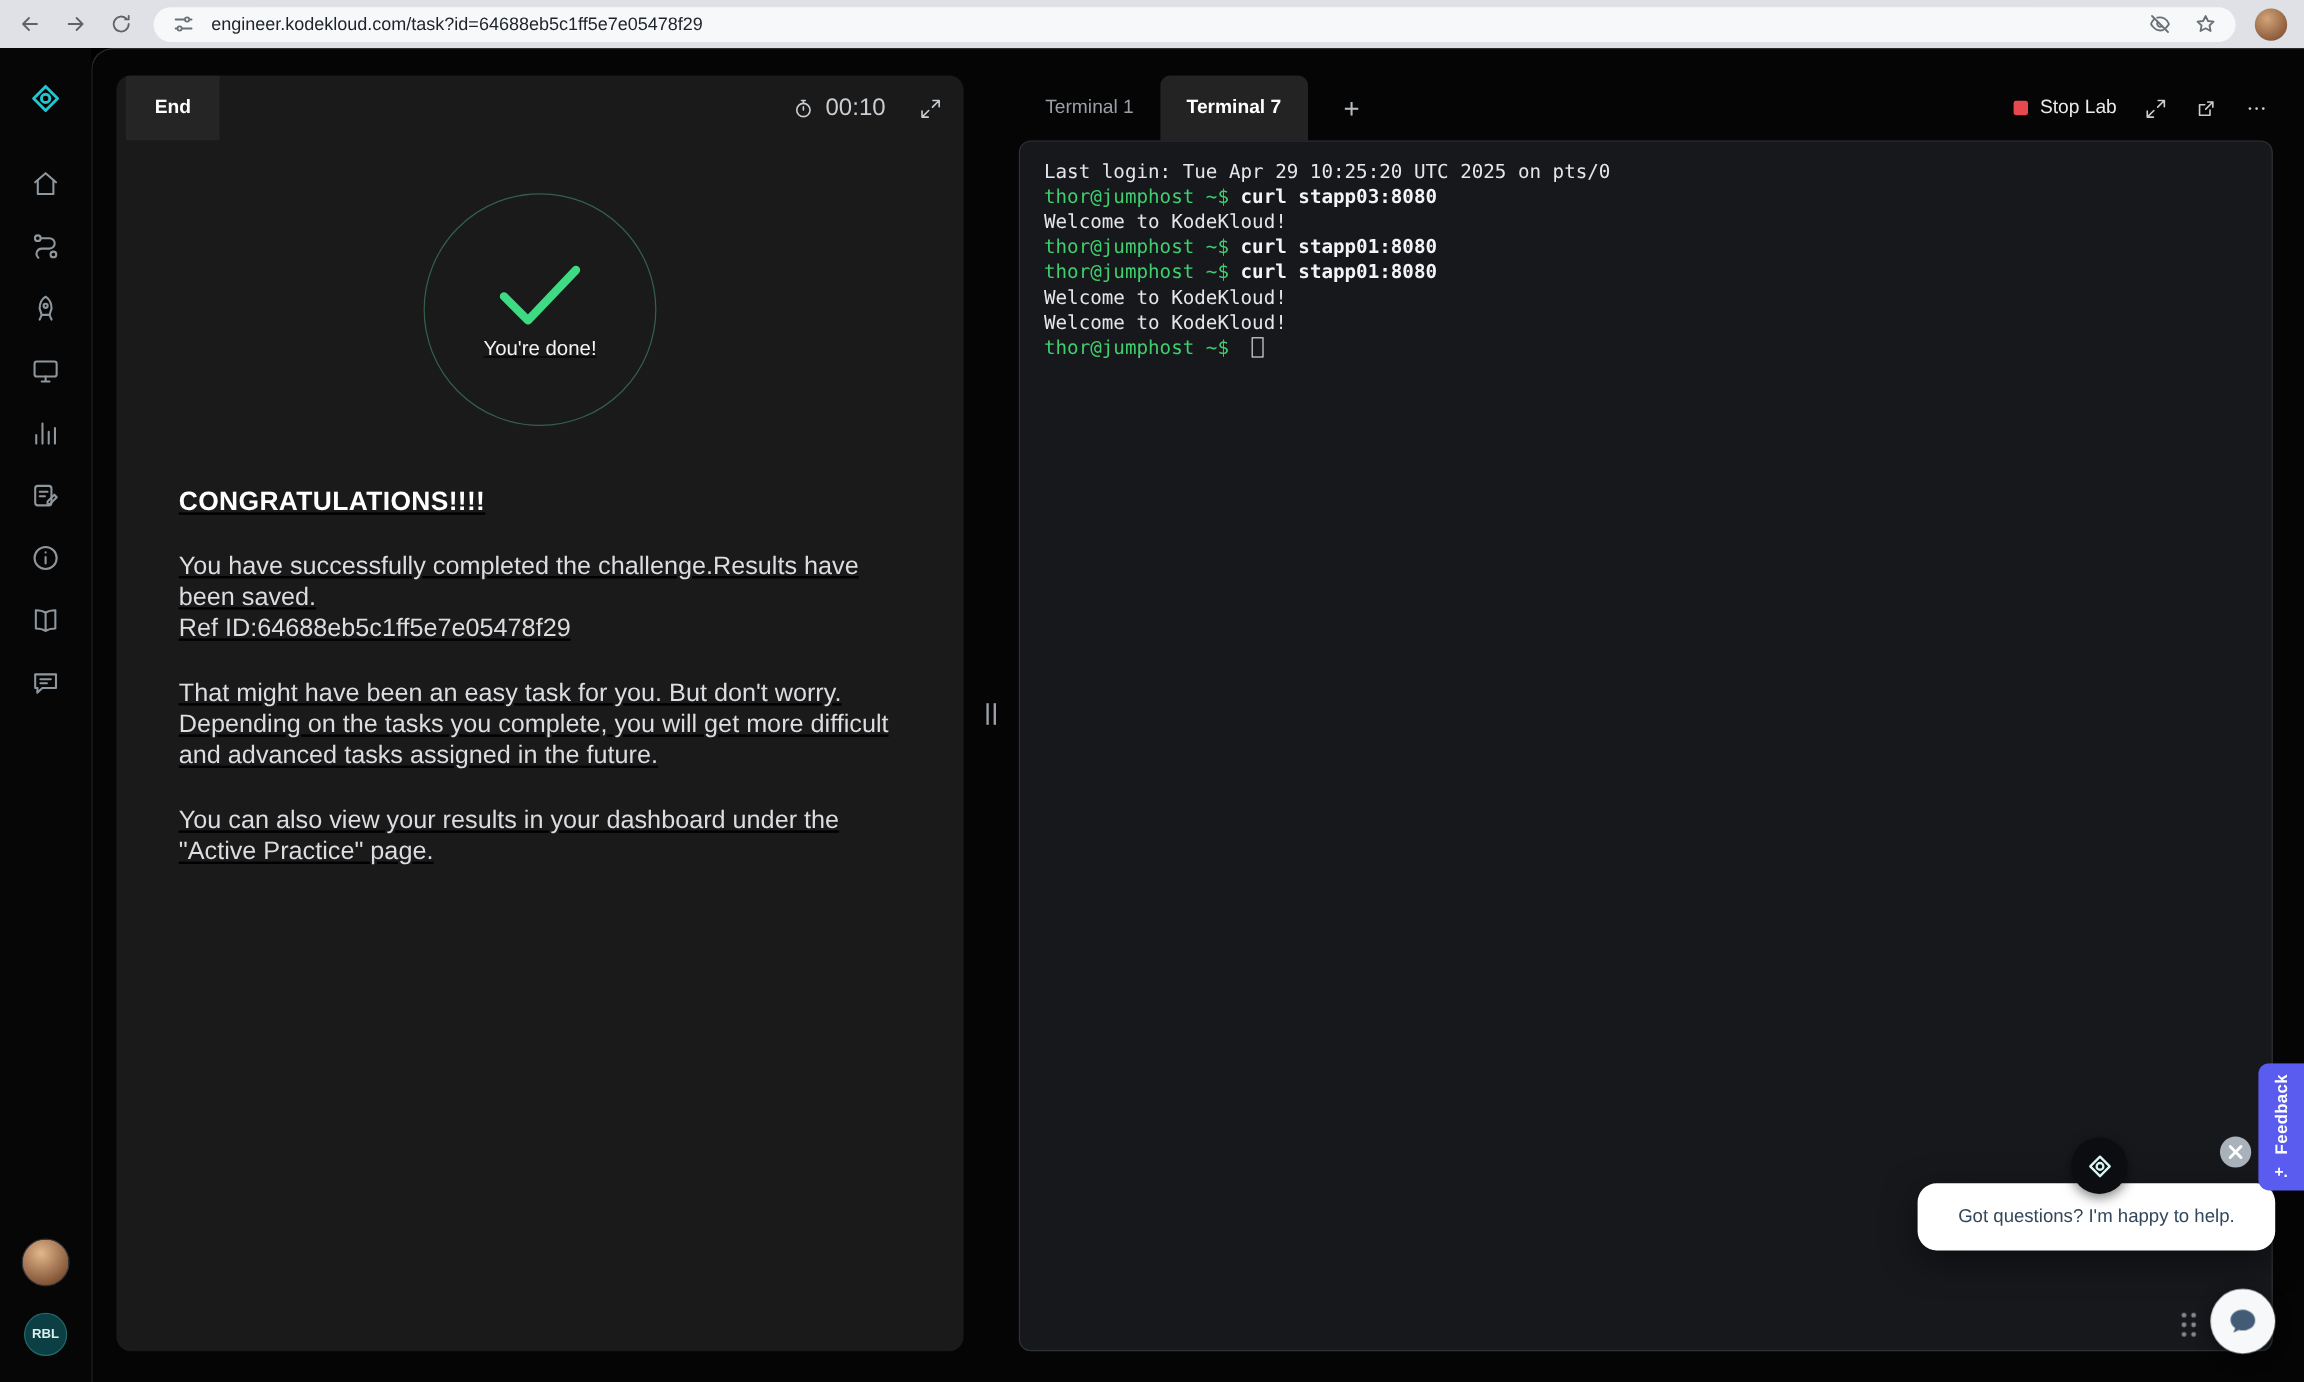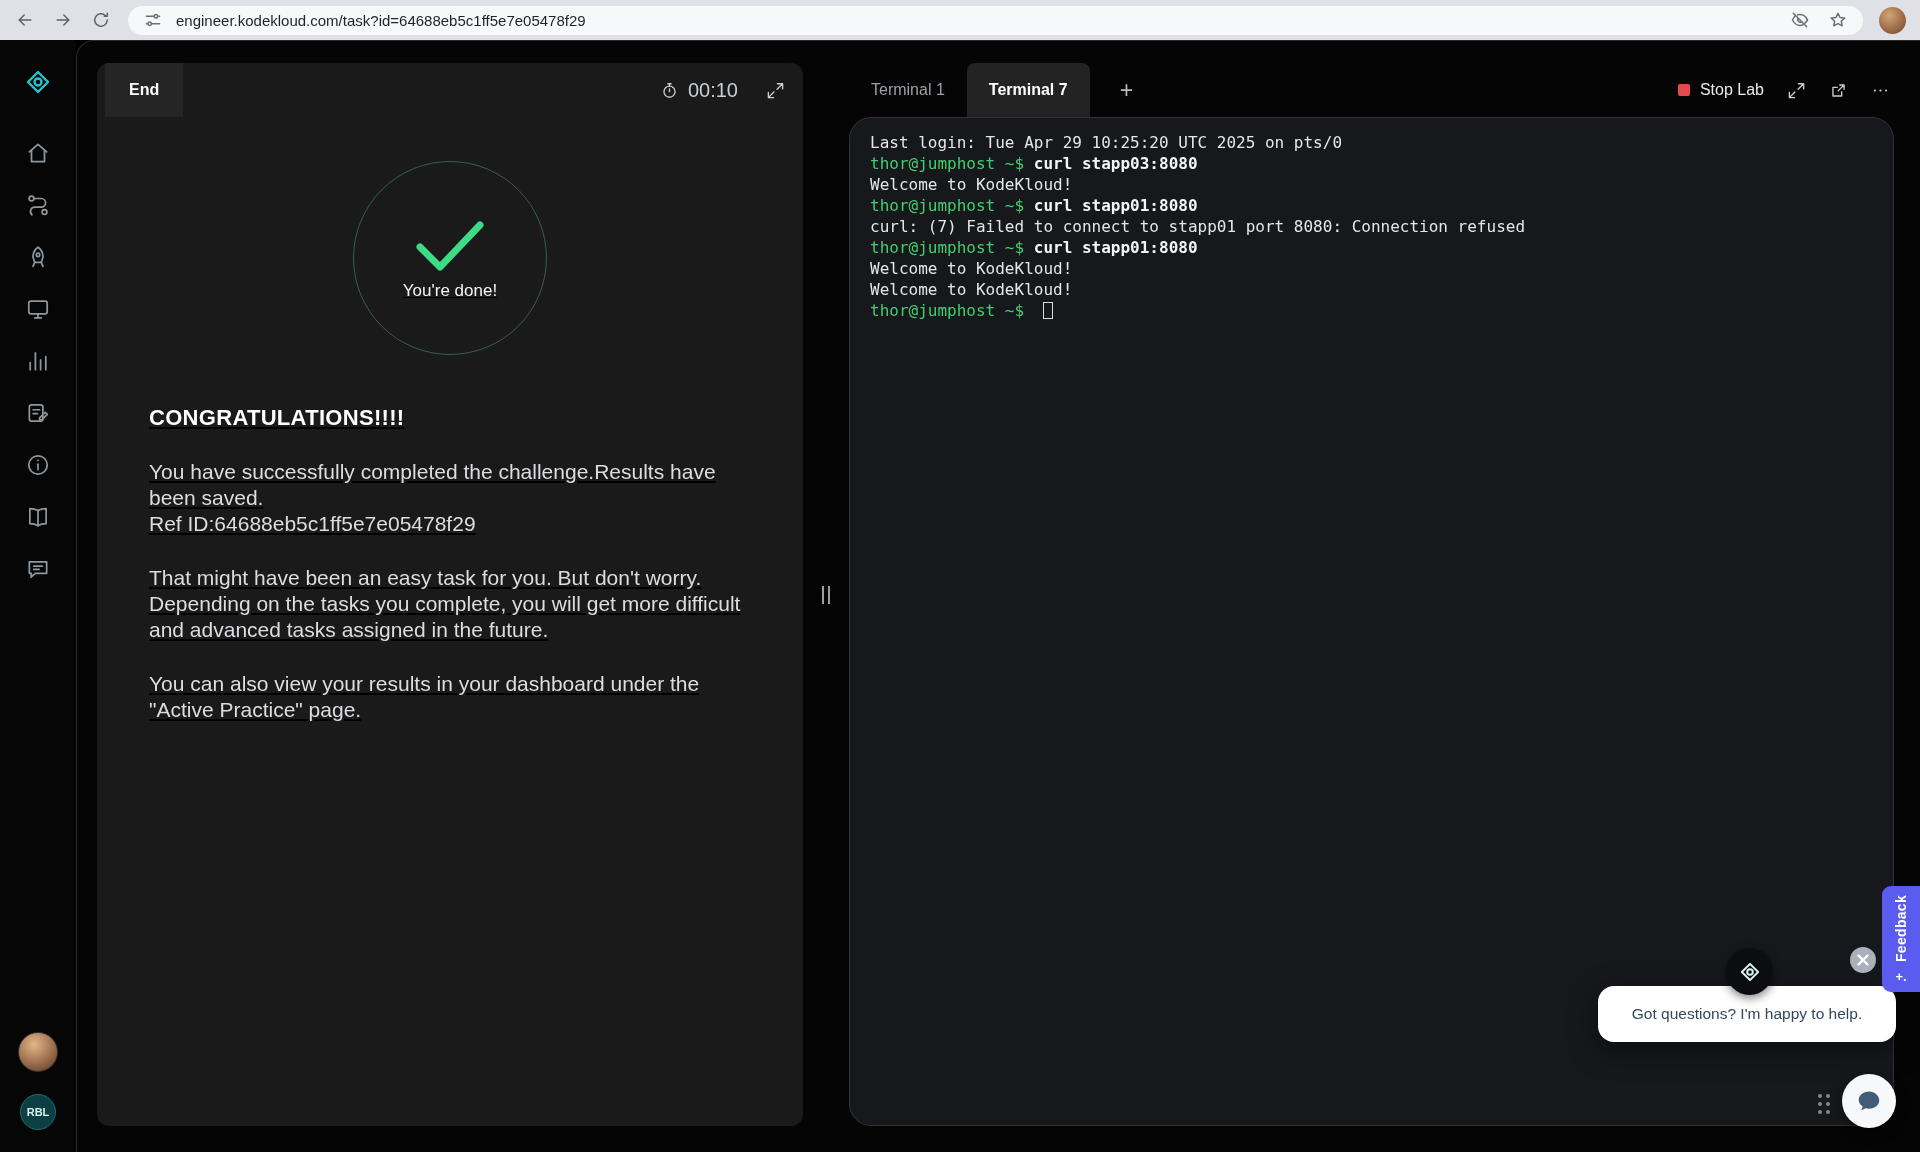--- a/index.html
+++ b/index.html
@@ -56,21 +56,21 @@
   .terminal-panel { flex: 1; min-width: 0; display: flex; flex-direction: column; }
   .term-header { height: 54px; flex-shrink: 0; display: flex; align-items: center; }
   .term-tabs { display: flex; height: 100%; }
   .term-tab { height: 100%; padding: 0 22px; display: flex; align-items: center; color: #9aa0a6; font-size: 16px; cursor: pointer; }
   .term-tab.active { background: #232323; color: #fff; font-weight: 600; border-radius: 8px 8px 0 0; }
   .new-tab { margin-left: 30px; color: #b8bdc2; font-size: 23px; line-height: 1; cursor: pointer; background: none; border: none; font-family: inherit; }
   .term-actions { margin-left: auto; display: flex; align-items: center; gap: 23px; padding-right: 4px; }
   .stop-lab { display: flex; align-items: center; gap: 10px; color: #e8e9ea; font-size: 16px; cursor: pointer; }
   .stop-square { width: 12px; height: 12px; border-radius: 2px; }
 
-  .terminal-window { flex: 1; background: #16181c; border: 1px solid #2f3338; border-radius: 22px; padding: 14px 20px; font-family: "DejaVu Sans Mono", monospace; font-size: 16px; line-height: 21px; color: #e4e6e8; overflow: hidden; cursor: text; }
+  .terminal-window { flex: 1; background: #16181c; border: 1px solid #2f3338; border-radius: 10px; padding: 14px 20px; font-family: "DejaVu Sans Mono", monospace; font-size: 16px; line-height: 21px; color: #e4e6e8; overflow: hidden; cursor: text; }
   .term-line { white-space: pre-wrap; }
   .term-line .prompt { font-weight: 400; }
   .term-line .cmd { color: #f3f4f5; font-weight: 700; }
   .cursor { display: inline-block; width: 10px; height: 17px; border: 1.5px solid #d8dadc; margin-left: 9px; vertical-align: -3px; }
 
   
   .feedback-tab { position: fixed; right: 0; top: 886px; width: 38px; height: 106px; background: #5a5cf0; border-radius: 9px 0 0 9px; display: flex; flex-direction: column; align-items: center; justify-content: center; gap: 7px; cursor: pointer; z-index: 30; }
   .feedback-text { writing-mode: vertical-rl; transform: rotate(180deg); color: #fff; font-size: 14px; font-weight: 700; letter-spacing: .3px; }
   .feedback-glyph { color: #fff; font-size: 13px; font-weight: 800; }
 
@@ -279,21 +279,20 @@
               </svg>
           </span>
         </div>
       </div>
       <div class="terminal-window">
         <div>
             <div class="term-line">Last login: Tue Apr 29 10:25:20 UTC 2025 on pts/0</div>
             <div class="term-line"><span class="prompt" style="color: rgb(63, 207, 110);">thor@jumphost ~$ </span><span class="cmd">curl stapp03:8080</span></div>
             <div class="term-line">Welcome to KodeKloud!</div>
             <div class="term-line"><span class="prompt" style="color: rgb(63, 207, 110);">thor@jumphost ~$ </span><span class="cmd">curl stapp01:8080</span></div>
-            <div class="term-line">curl: (7) Failed to connect to stapp01 port 8080: Connection refused</div>
             <div class="term-line"><span class="prompt" style="color: rgb(63, 207, 110);">thor@jumphost ~$ </span><span class="cmd">curl stapp01:8080</span></div>
             <div class="term-line">Welcome to KodeKloud!</div>
             <div class="term-line">Welcome to KodeKloud!</div>
             <div class="term-line"><span class="prompt" style="color: rgb(63, 207, 110);">thor@jumphost ~$ </span><span class="cmd"></span><span class="cursor"></span></div>
           </div>
       </div>
     </section>
 
   </main>
 </div>

